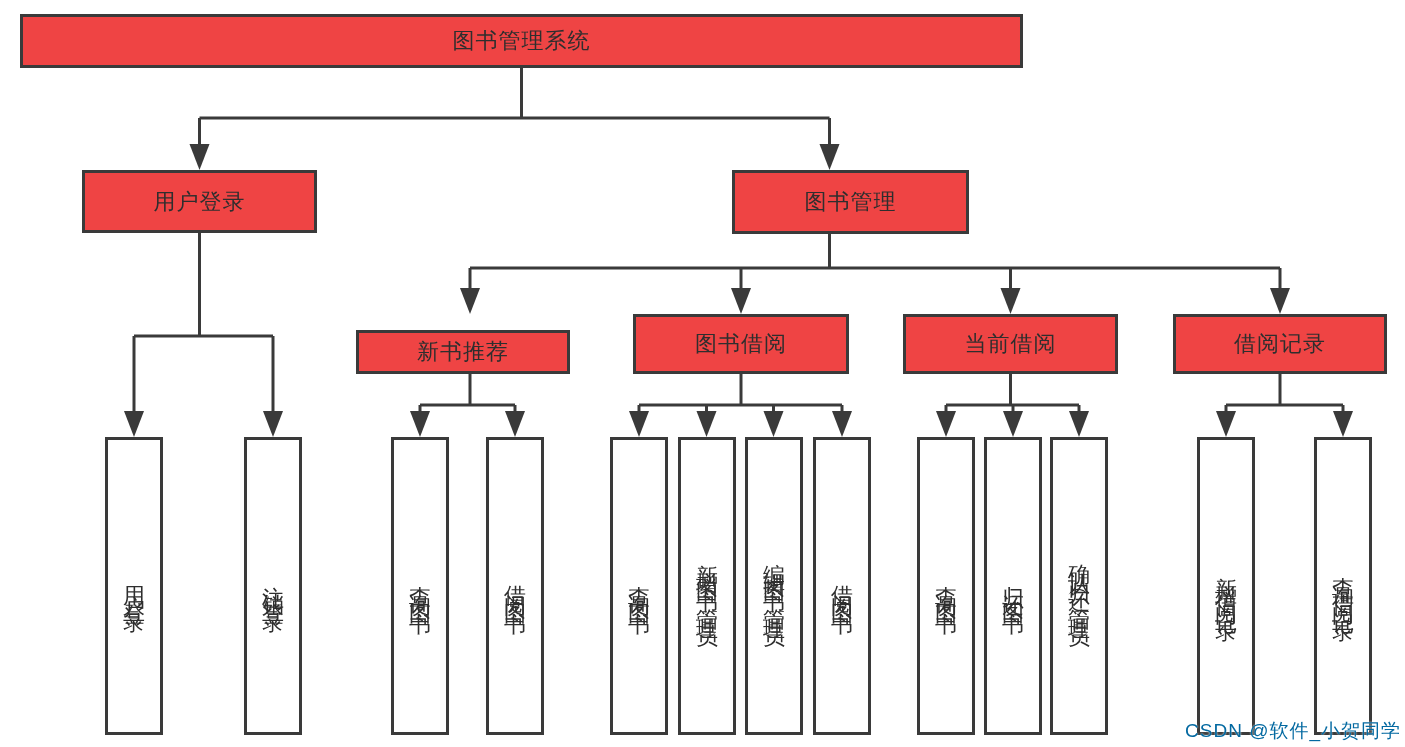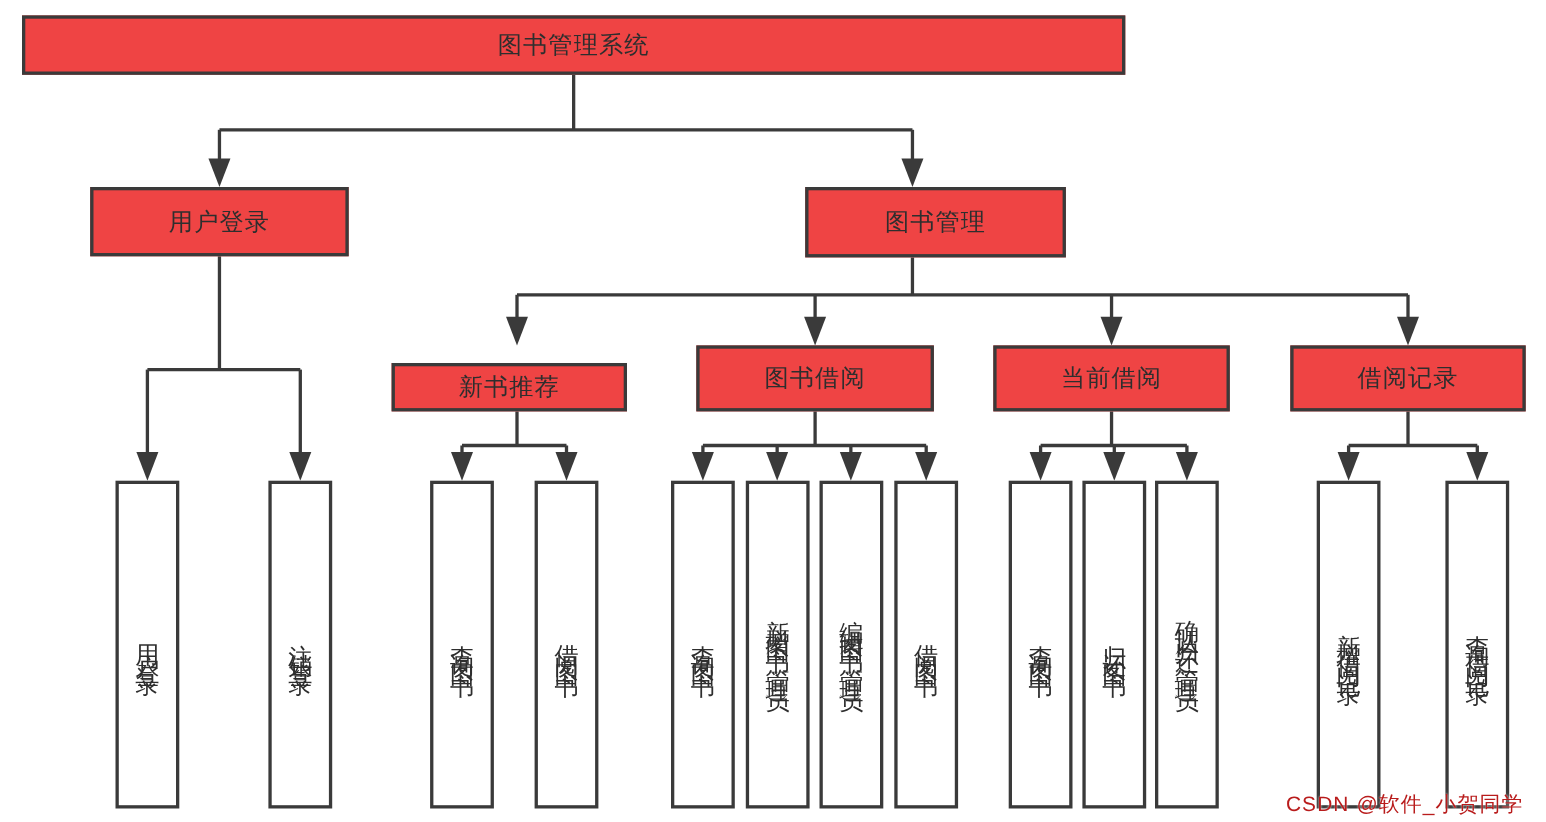--- a/index.html
+++ b/index.html
@@ -45,24 +45,24 @@
   .vbox span {
     writing-mode: vertical-lr;
     text-orientation: mixed;
     font-size: 22px;
     line-height: 1;
     letter-spacing: 9px;
     white-space: nowrap;
   }
   .watermark {
     position: absolute;
-    right: 20px;
+    right: 4px;
     bottom: 3px;
     font-size: 19px;
-    color: #b91c1c;
+    color: #0369a1;
     letter-spacing: 1px;
     z-index: 3;
     text-shadow: 0 0 2px #ffffff;
   }
 </style>
 </head>
 <body>
 
 <div class="canvas">
 

